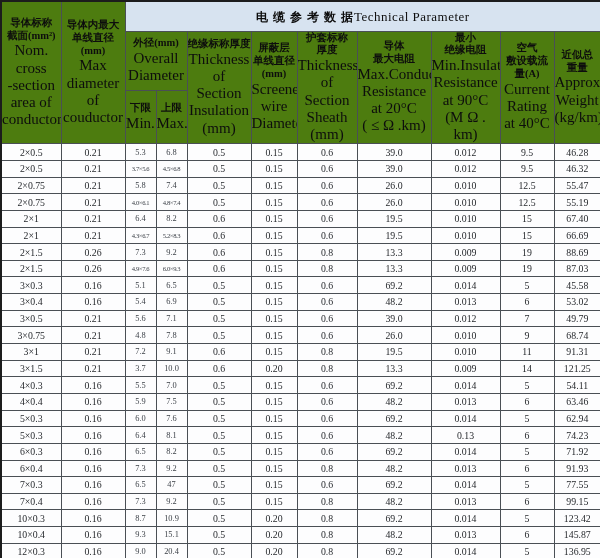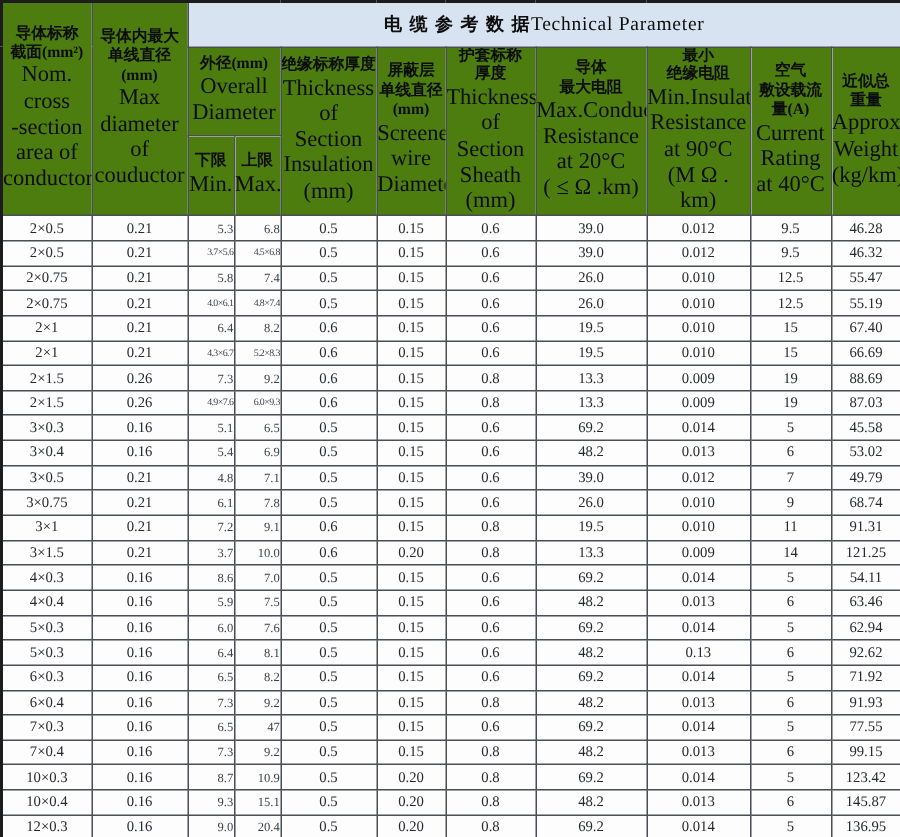--- a/index.html
+++ b/index.html
@@ -8,21 +8,21 @@
   table{width:600px;height:558px;border-collapse:collapse;table-layout:fixed;}
   table{border:2px solid #1c1c1c;}
   th,td{border:1px solid #4a4f55;padding:0;text-align:center;vertical-align:middle;overflow:hidden;}
   thead th{background:#4d7c0f;color:#0d0d0d;}
   thead .zh{font-weight:bold;font-size:10.5px;line-height:1.22;white-space:pre-line;}
   thead .en{font-weight:normal;font-size:15px;line-height:1.15;white-space:pre-line;}
   .title-cell{background:#d7e3f0;}
   .title-cell .zh{display:inline;font-size:12px;letter-spacing:1px;}
   .title-cell .en{display:inline;font-size:13px;font-weight:normal;letter-spacing:0.5px;text-align:right;}
   tbody td{background:#fdfdfe;font-size:9.8px;color:#26292d;}
-  tbody td.od{font-size:8.4px;color:#3a3f46;text-align:right;}
+  tbody td.od{font-size:8.4px;color:#3a3f46;}
   tbody td.od.tiny{font-size:6.6px;letter-spacing:-0.4px;}
   tbody td.spec{font-size:9.8px;}
 </style>
 </head>
 <body>
 
 <div class="sheet">
   <table>
     <colgroup>
       <col style="width:60px">
@@ -256,34 +256,34 @@
           <td>0.15</td>
           <td>0.6</td>
           <td>48.2</td>
           <td>0.013</td>
           <td>6</td>
           <td>53.02</td>
         </tr>
         <tr>
           <td class="spec">3×0.5</td>
           <td>0.21</td>
-          <td class="od">4.8</td>
+          <td class="od">5.6</td>
           <td class="od">7.1</td>
           <td>0.5</td>
           <td>0.15</td>
           <td>0.6</td>
           <td>39.0</td>
           <td>0.012</td>
           <td>7</td>
           <td>49.79</td>
         </tr>
         <tr>
           <td class="spec">3×0.75</td>
           <td>0.21</td>
-          <td class="od">6.1</td>
+          <td class="od">4.8</td>
           <td class="od">7.8</td>
           <td>0.5</td>
           <td>0.15</td>
           <td>0.6</td>
           <td>26.0</td>
           <td>0.010</td>
           <td>9</td>
           <td>68.74</td>
         </tr>
         <tr>
@@ -308,21 +308,21 @@
           <td>0.20</td>
           <td>0.8</td>
           <td>13.3</td>
           <td>0.009</td>
           <td>14</td>
           <td>121.25</td>
         </tr>
         <tr>
           <td class="spec">4×0.3</td>
           <td>0.16</td>
-          <td class="od">8.6</td>
+          <td class="od">5.5</td>
           <td class="od">7.0</td>
           <td>0.5</td>
           <td>0.15</td>
           <td>0.6</td>
           <td>69.2</td>
           <td>0.014</td>
           <td>5</td>
           <td>54.11</td>
         </tr>
         <tr>
@@ -355,21 +355,21 @@
           <td class="spec">5×0.3</td>
           <td>0.16</td>
           <td class="od">6.4</td>
           <td class="od">8.1</td>
           <td>0.5</td>
           <td>0.15</td>
           <td>0.6</td>
           <td>48.2</td>
           <td>0.13</td>
           <td>6</td>
-          <td>92.62</td>
+          <td>74.23</td>
         </tr>
         <tr>
           <td class="spec">6×0.3</td>
           <td>0.16</td>
           <td class="od">6.5</td>
           <td class="od">8.2</td>
           <td>0.5</td>
           <td>0.15</td>
           <td>0.6</td>
           <td>69.2</td>

